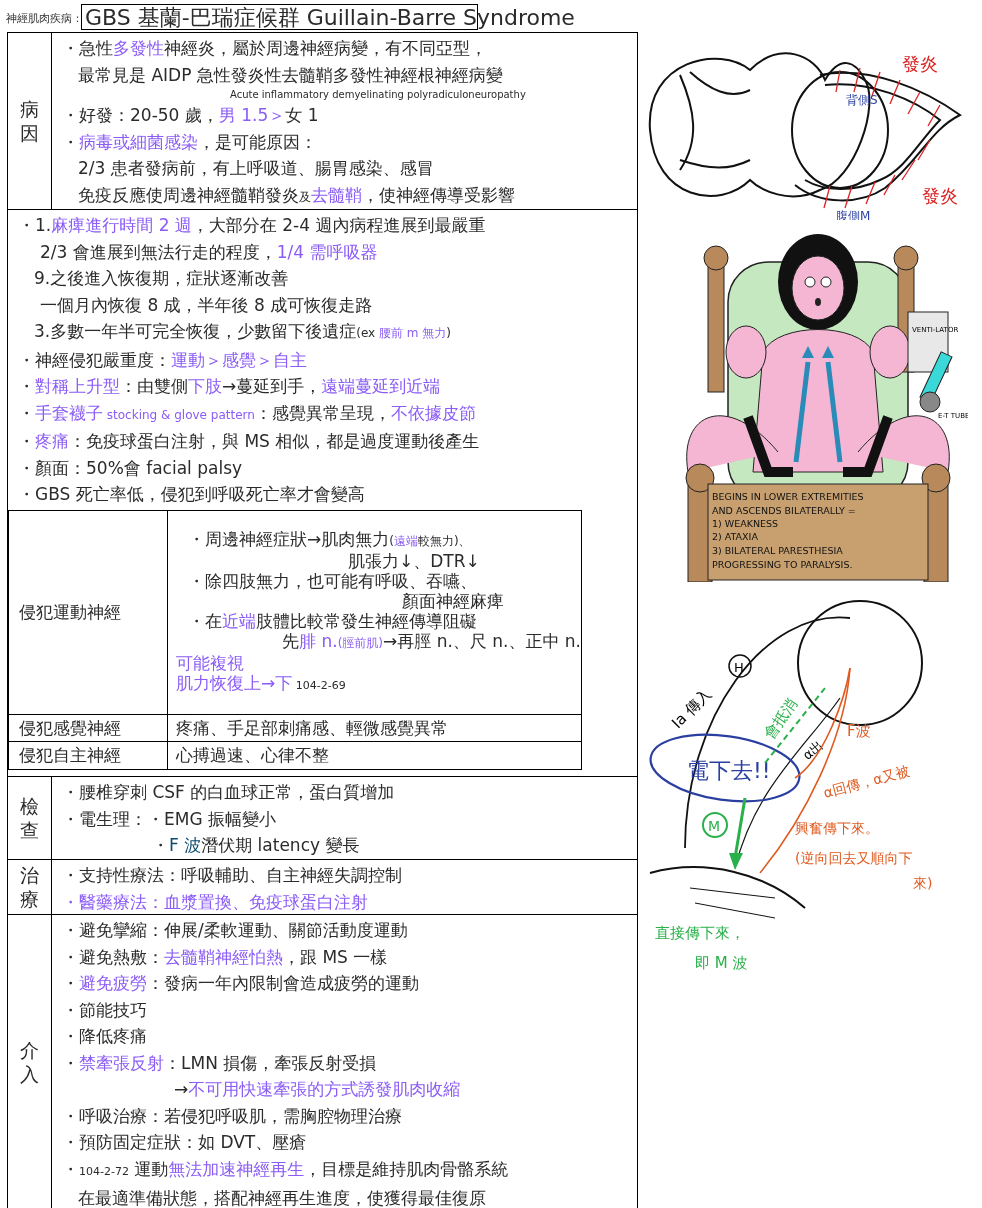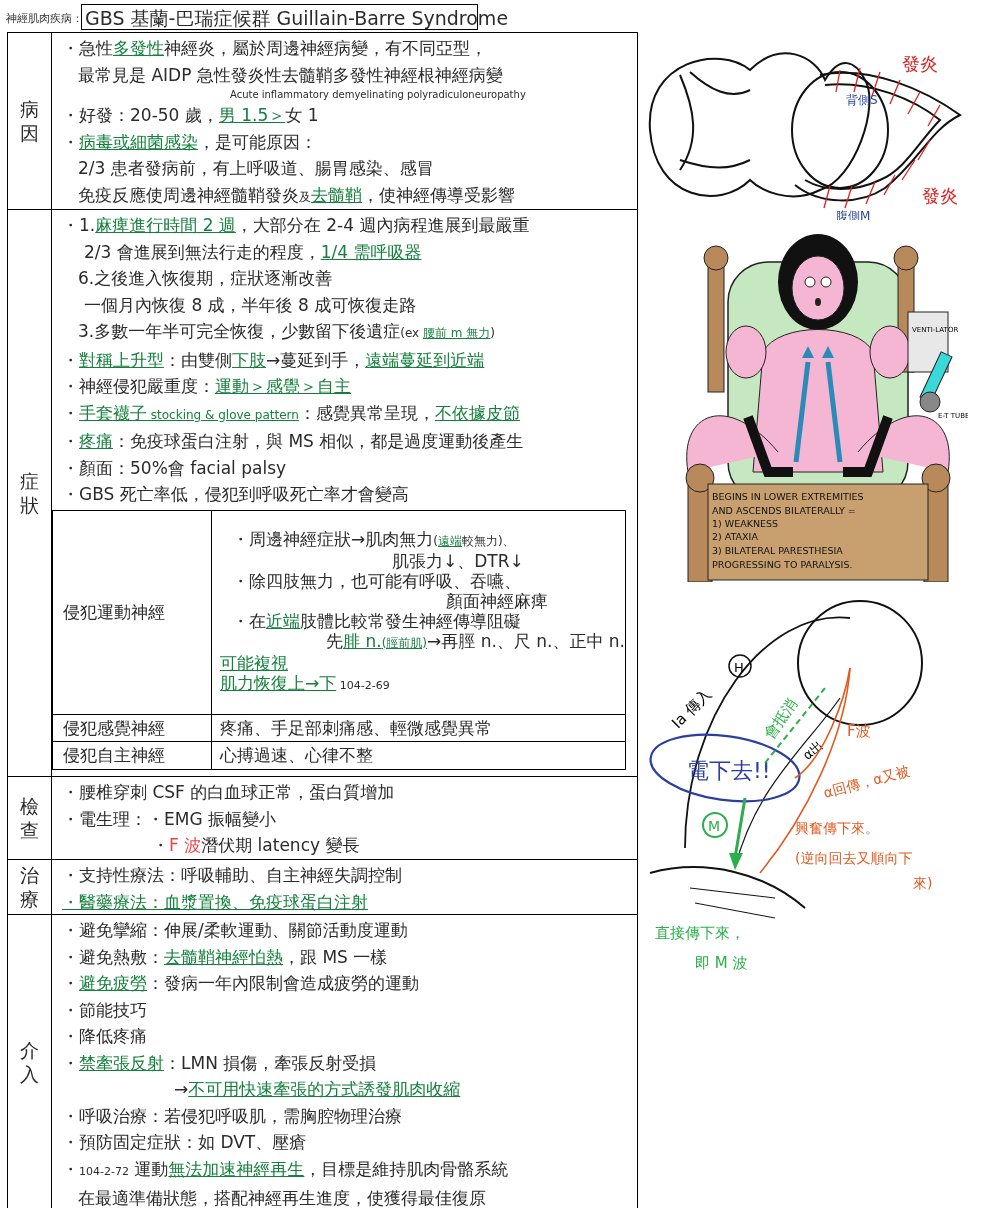--- a/index.html
+++ b/index.html
@@ -1,26 +1,26 @@
 <!DOCTYPE html>
 <html><head>
 <meta charset="utf-8">
 <style>
   html, body { margin:0; padding:0; background:#ffffff; }
   body { width:982px; height:1208px; position:relative; overflow:hidden;
          font-family:"DejaVu Sans","Liberation Sans",sans-serif; color:#2b2b2b; }
-  .red { color:#15803d;text-decoration:underline; }
-  .orange { color:#ef4444; }
+  .red { color:#8b5cf6; }
+  .orange { color:#0c4a6e; }
   .small { font-size:12px; }
   .tiny { font-size:11px; }
 
   
   #header-label { position:absolute; left:6px; top:11px; font-size:11px; color:#333; }
   #title-box { position:absolute; left:81px; top:4px; width:397px; height:26px; border:1.5px solid #000;
-               font-size:19px; line-height:26px; padding-left:3px; box-sizing:border-box; white-space:nowrap; }
+               font-size:22px; line-height:26px; padding-left:3px; box-sizing:border-box; white-space:nowrap; }
 
   
   #main-table { position:absolute; left:7px; top:32px; width:631px; border:1.5px solid #000; box-sizing:border-box; }
   .section { display:flex; border-top:1.5px solid #000; }
   .section:first-child { border-top:none; }
   .sec-label { width:43px; border-right:1.5px solid #000; display:flex; align-items:center; justify-content:center;
                font-size:19px; line-height:24px; writing-mode:horizontal-tb; text-align:center; flex-shrink:0; }
   .sec-label span { display:block; width:20px; word-break:break-all; }
   .sec-body { flex:1; padding:2px 0 2px 10px; font-size:17px; line-height:26.5px; }
   .line { white-space:nowrap; }
@@ -56,31 +56,28 @@
       <div class="line ind1">最常見是 AIDP 急性發炎性去髓鞘多發性神經根神經病變</div>
       <div class="line acute">Acute inflammatory demyelinating polyradiculoneuropathy</div>
       <div class="line"><span>・好發：20-50 歲，</span><span class="red">男 1.5＞</span><span>女 1</span></div>
       <div class="line"><span>・</span><span class="red">病毒或細菌感染</span><span>，是可能原因：</span></div>
       <div class="line ind1">2/3 患者發病前，有上呼吸道、腸胃感染、感冒</div>
       <div class="line ind1"><span>免疫反應使周邊神經髓鞘發炎</span><span class="small">及</span><span class="red">去髓鞘</span><span>，使神經傳導受影響</span></div>
     </div>
   </div>
 
   <div class="section" style="height:566px;">
-    <div class="sec-label">
-        <span>症狀</span>
-      </div>
     <div class="sec-body" style="padding-right:0;">
       <div class="line"><span>・1.</span><span class="red">麻痺進行時間 2 週</span><span>，大部分在 2-4 週內病程進展到最嚴重</span></div>
       <div class="line ind2"><span>2/3 會進展到無法行走的程度，</span><span class="red">1/4 需呼吸器</span></div>
-      <div class="line ind1">6.之後進入恢復期，症狀逐漸改善</div>
+      <div class="line ind1">9.之後進入恢復期，症狀逐漸改善</div>
       <div class="line ind2">一個月內恢復 8 成，半年後 8 成可恢復走路</div>
       <div class="line ind1"><span>3.多數一年半可完全恢復，少數留下後遺症</span><span class="small">(ex </span><span class="small red">腰前 m 無力</span><span class="small">)</span></div>
+      <div class="line"><span>・神經侵犯嚴重度：</span><span class="red">運動＞感覺＞自主</span></div>
       <div class="line"><span>・</span><span class="red">對稱上升型</span><span>：由雙側</span><span class="red">下肢</span><span>→蔓延到手，</span><span class="red">遠端蔓延到近端</span></div>
-      <div class="line"><span>・神經侵犯嚴重度：</span><span class="red">運動＞感覺＞自主</span></div>
       <div class="line"><span>・</span><span class="red">手套襪子</span><span class="red small"> stocking &amp; glove pattern</span><span>：感覺異常呈現，</span><span class="red">不依據皮節</span></div>
       <div class="line"><span>・</span><span class="red">疼痛</span><span>：免疫球蛋白注射，與 MS 相似，都是過度運動後產生</span></div>
       <div class="line">・顏面：50%會 facial palsy</div>
       <div class="line">・GBS 死亡率低，侵犯到呼吸死亡率才會變高</div>
 
       <table id="sub-table">
         <tbody>
             <tr>
           <td class="c1">侵犯運動神經</td>
           <td>

